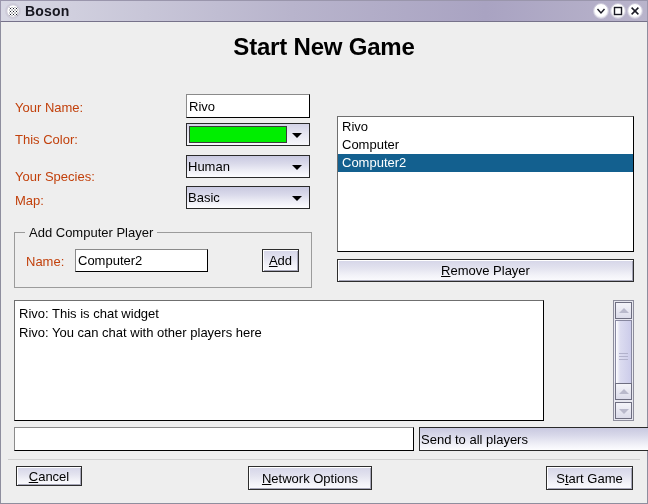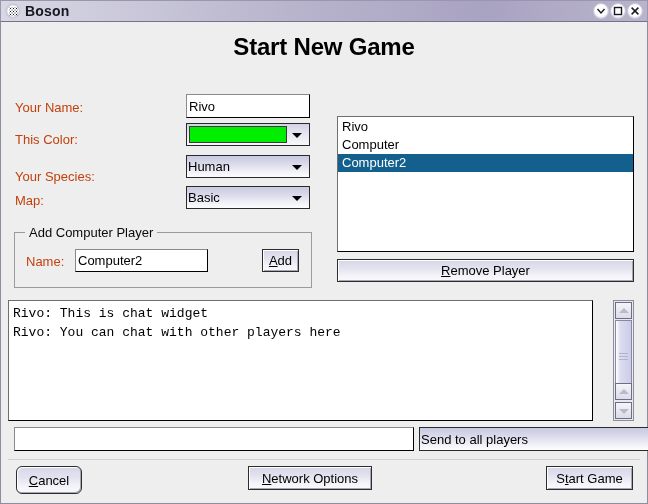--- a/index.html
+++ b/index.html
@@ -357,21 +357,21 @@
     <div id="players-list">
         <div class="list-item">Rivo</div>
         <div class="list-item">Computer</div>
         <div class="list-item selected" style="background: rgb(19, 96, 143);">Computer2</div>
       </div>
   </div>
   <div class="btn" style="position:absolute; left:337px; top:259px; width:297px; height:23px;">
     <span><u>R</u><span id="remove-rest">emove Player</span></span>
   </div>
 
-  <div class="chatbox" style="position:absolute; left:8px; top:300px; width:585px; height:121px;font-family:Liberation Mono, monospace;">
+  <div class="chatbox" style="position:absolute; left:14px; top:300px; width:530px; height:121px;">
     <div id="chat-lines">
         <div class="chat-line">Rivo: This is chat widget</div>
         <div class="chat-line">Rivo: You can chat with other players here</div>
       </div>
   </div>
 
   <div class="vscroll" style="position:absolute; left:613px; top:300px; width:21px; height:121px;">
     <div class="sb-btn">
       <span class="tri-up"></span>
     </div>
@@ -387,21 +387,21 @@
   </div>
 
   <div class="textfield" style="position:absolute; left:14px; top:427px; width:400px; height:24px;" title=""></div>
   <div class="combo" style="position:absolute; left:419px; top:427px; width:252px; height:24px;">
     <span>Send to all players</span>
     <span class="arrow"></span>
   </div>
 
   <div class="sep-line" style="left:8px; top:459px; width:632px;"></div>
 
-  <div class="btn" style="position:absolute; left:16px; top:466px; width:66px; height:28px;border-radius:6px;">
+  <div class="btn" style="position:absolute; left:16px; top:466px; width:66px; height:20px;">
     <span><u>C</u><span id="cancel-rest">ancel</span></span>
   </div>
   <div class="btn" style="position:absolute; left:248px; top:466px; width:124px; height:24px;">
     <span><u>N</u><span id="netopt-rest">etwork Options</span></span>
   </div>
   <div class="btn" style="position:absolute; left:546px; top:466px; width:87px; height:24px;">
     <span><span id="sg-pre">S</span><u>t</u><span id="sg-post">art Game</span></span>
   </div>
 </div>
 

